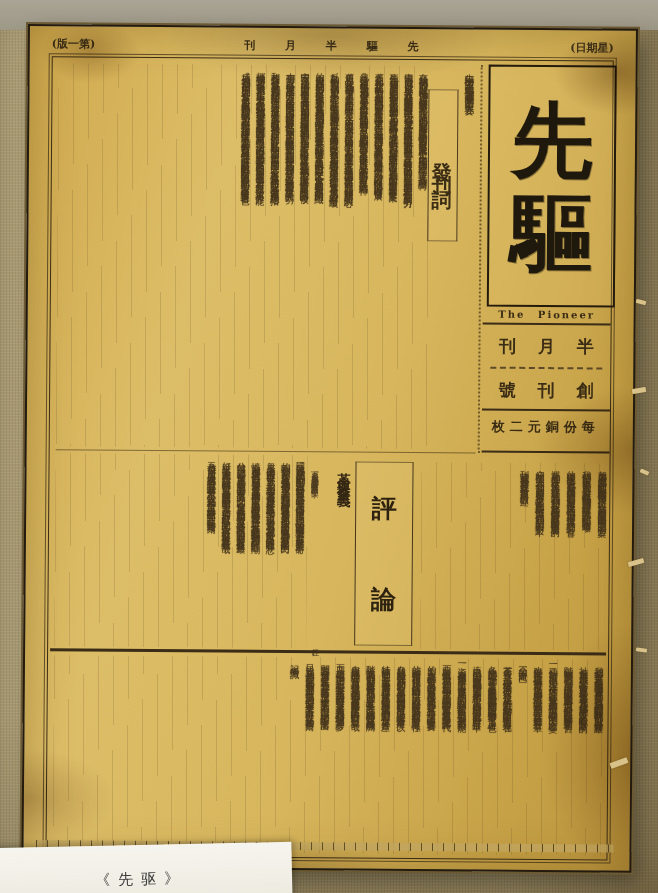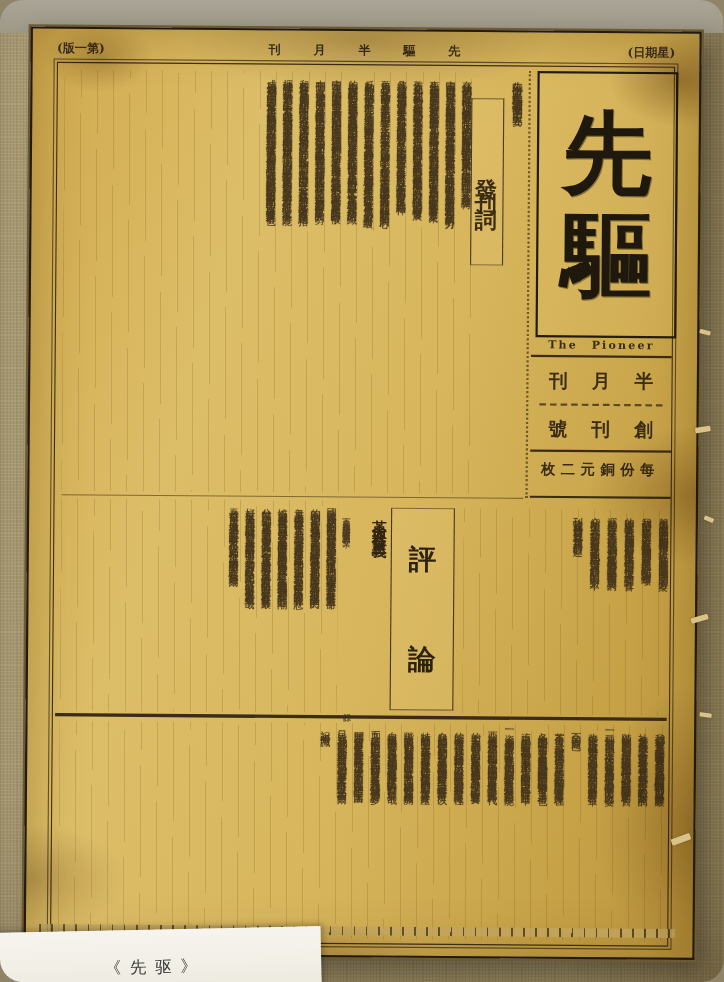--- a/index.html
+++ b/index.html
@@ -1,21 +1,21 @@
 <!DOCTYPE html>
 <html><head>
 <meta charset="utf-8">
 <style>
   html,body{margin:0;padding:0;background:#8f8468;}
   #photo{position:relative;width:658px;height:893px;overflow:hidden;
     font-family:"DejaVu Serif","Liberation Serif",serif;
     background-color:#b2a378;
     background-image:
       repeating-linear-gradient(0deg, rgba(255,250,230,.10) 0 1px, rgba(0,0,0,0) 1px 3px),
-      repeating-linear-gradient(90deg, rgba(70,55,25,.12) 0 1px, rgba(0,0,0,0) 1px 3px); border-radius: 21px;}
+      repeating-linear-gradient(90deg, rgba(70,55,25,.12) 0 1px, rgba(0,0,0,0) 1px 3px);}
   #photo::after{content:"";position:absolute;inset:0;pointer-events:none;
     background:
       linear-gradient(90deg, rgba(255,245,215,.10) 0 6%, rgba(0,0,0,0) 12% 78%, rgba(80,62,28,.22) 95%),
       linear-gradient(180deg, rgba(0,0,0,0) 0 80%, rgba(60,45,20,.18) 100%);
     box-shadow:inset 0 0 60px rgba(40,30,10,.35);}
   .wall{position:absolute;left:0;top:0;width:658px;height:30px;
     background:linear-gradient(180deg,#aaa496,#9e9887);z-index:1;}
   
   .paper{position:absolute;left:28px;top:24px;width:606px;height:840px;z-index:2;
     transform:rotate(.45deg);transform-origin:top left;

